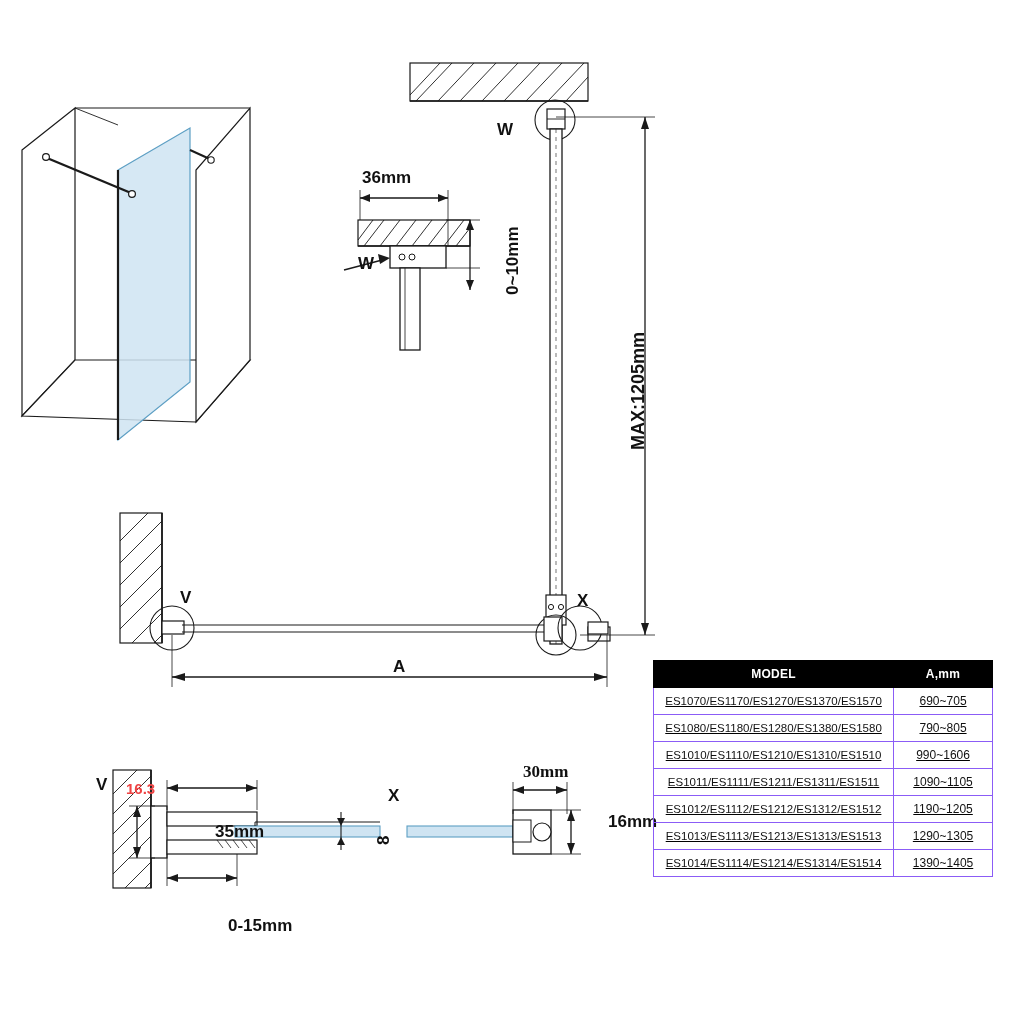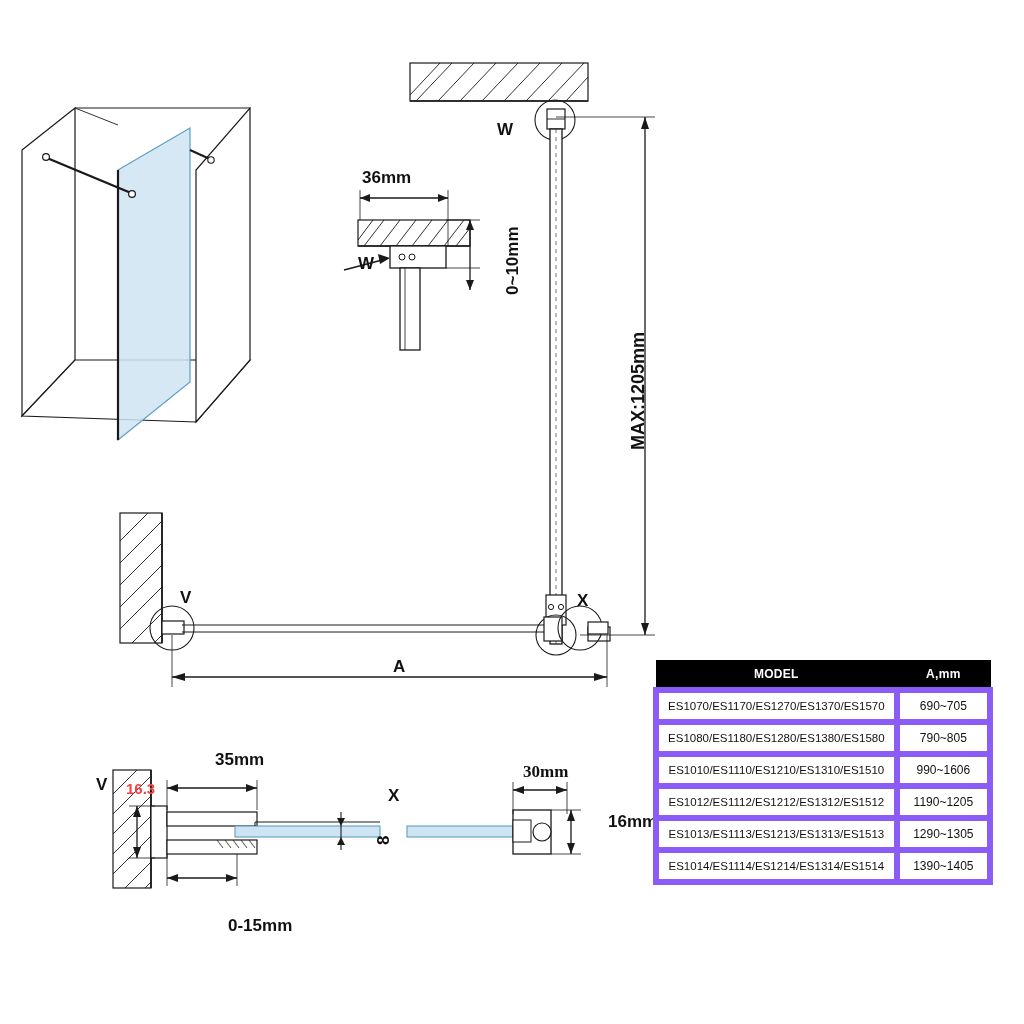--- a/index.html
+++ b/index.html
@@ -33,33 +33,34 @@
   }
   .rot90 { transform: rotate(-90deg); transform-origin: left top; }
   
   #model-table {
     position: absolute;
     left: 653px;
     top: 660px;
     width: 340px;
     border-collapse: collapse;
     font-size: 11.5px;
+    text-decoration: underline;
   }
   #model-table th {
     background: #000000;
     color: #ffffff;
     font-weight: bold;
     font-size: 12px;
     padding: 6px 0;
     border: 1px solid #000;
     text-align: center;
     letter-spacing: .3px;
   }
   #model-table td {
-    border: 6px solid #8b5cf6;
+    border: 1px solid #8b5cf6;
     padding: 6px 6px;
     text-align: center;
     white-space: nowrap;
     color: #111;
   }
   #model-table td.model { text-align: center; width: 235px; font-size: 11.5px;}
   #model-table td.aval { width: 105px; font-size: 12px; }
   svg { display: block; }
 </style>
 </head>
@@ -280,21 +281,21 @@
     </g>
 
     <g>
       <line x1="236" y1="52" x2="236" y2="90" stroke="#1a1a1a" stroke-width="1.1"></line>
       <polygon points="236,66 232,58 240,58" fill="#1a1a1a"></polygon>
       <polygon points="236,77 232,85 240,85" fill="#1a1a1a"></polygon>
     </g>
   </svg>
 
   <div class="lbl" style="left:96px; top:775px;">V</div>
-  <div class="lbl" style="left:215px; top:750px;">35mm</div>
+  <div class="lbl" style="left:215px; top:822px;">35mm</div>
   <div class="lbl-sm" style="left:126px; top:780px;">16.3</div>
   <div class="lbl" style="left:228px; top:916px;">0-15mm</div>
   <div class="lbl rot90" style="left:374px; top:845px;">8</div>
 
   <svg class="abs" style="left:395px; top:760px;" width="260" height="150">
 
     <rect x="12" y="66" width="106" height="11" fill="#cfe4f2" stroke="#5d9fc4" stroke-width="1.1"></rect>
 
     <rect x="118" y="50" width="38" height="44" fill="#ffffff" stroke="#1a1a1a" stroke-width="1.3"></rect>
     <rect x="118" y="60" width="18" height="22" fill="#ffffff" stroke="#1a1a1a" stroke-width="1"></rect>
@@ -335,20 +336,24 @@
       </tr>
       <tr>
         <td class="model">ES1080/ES1180/ES1280/ES1380/ES1580</td>
         <td class="aval">790~805</td>
       </tr>
       <tr>
         <td class="model">ES1010/ES1110/ES1210/ES1310/ES1510</td>
         <td class="aval">990~1606</td>
       </tr>
       <tr>
+        <td class="model">ES1011/ES1111/ES1211/ES1311/ES1511</td>
+        <td class="aval">1090~1105</td>
+      </tr>
+      <tr>
         <td class="model">ES1012/ES1112/ES1212/ES1312/ES1512</td>
         <td class="aval">1190~1205</td>
       </tr>
       <tr>
         <td class="model">ES1013/ES1113/ES1213/ES1313/ES1513</td>
         <td class="aval">1290~1305</td>
       </tr>
       <tr>
         <td class="model">ES1014/ES1114/ES1214/ES1314/ES1514</td>
         <td class="aval">1390~1405</td>

